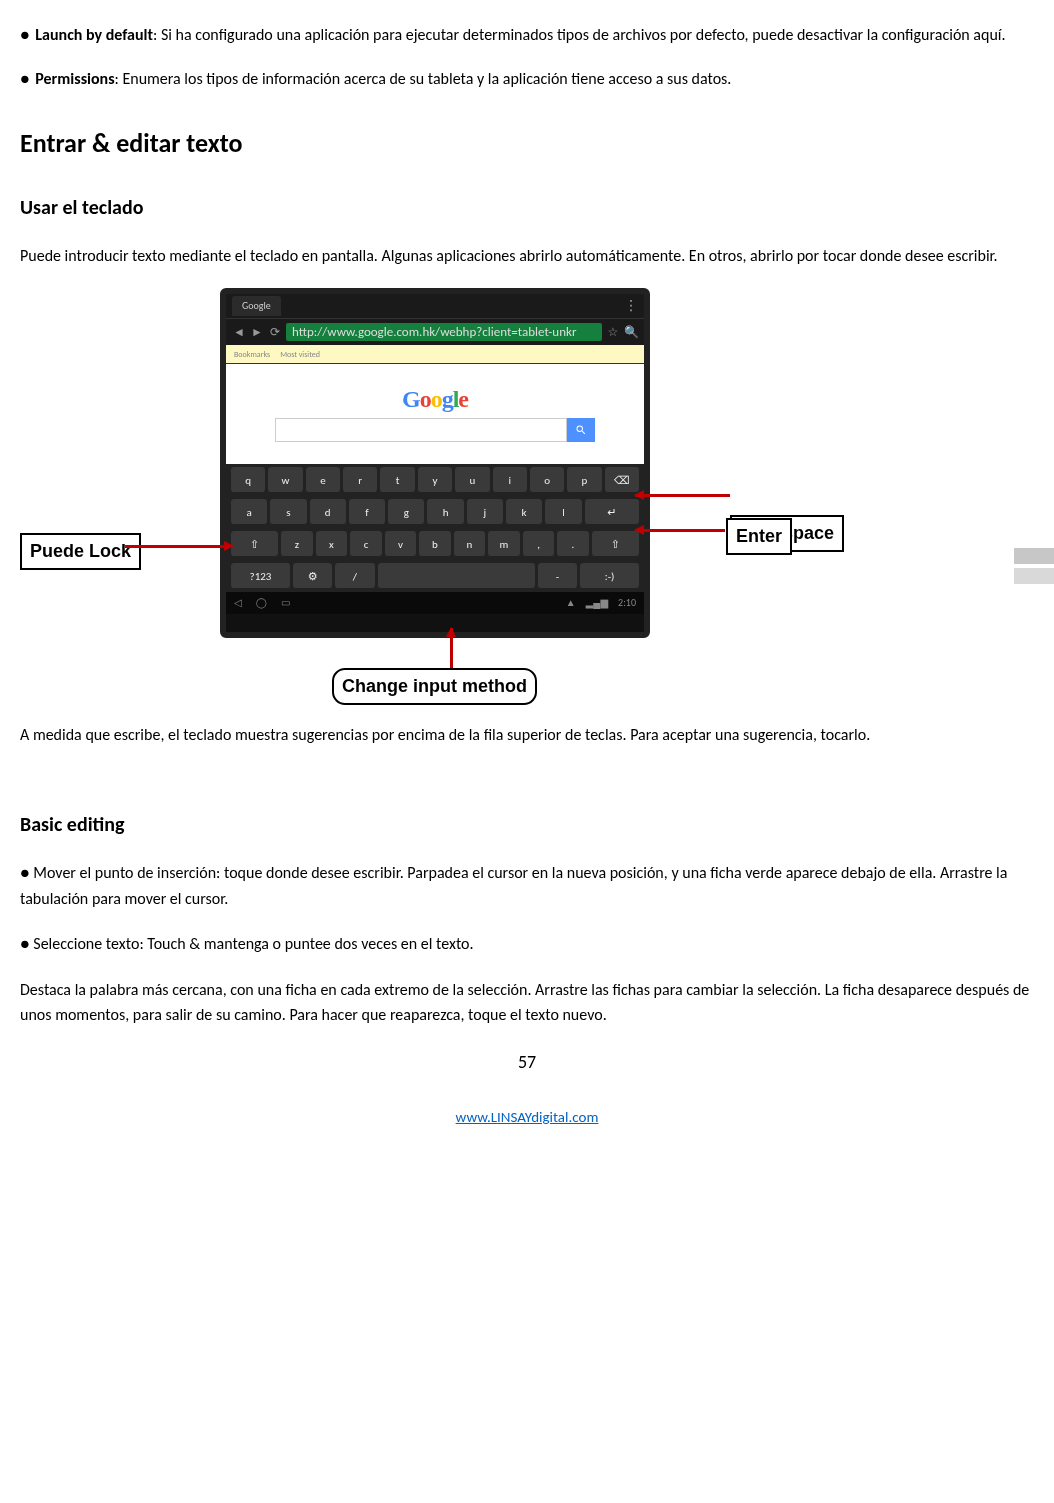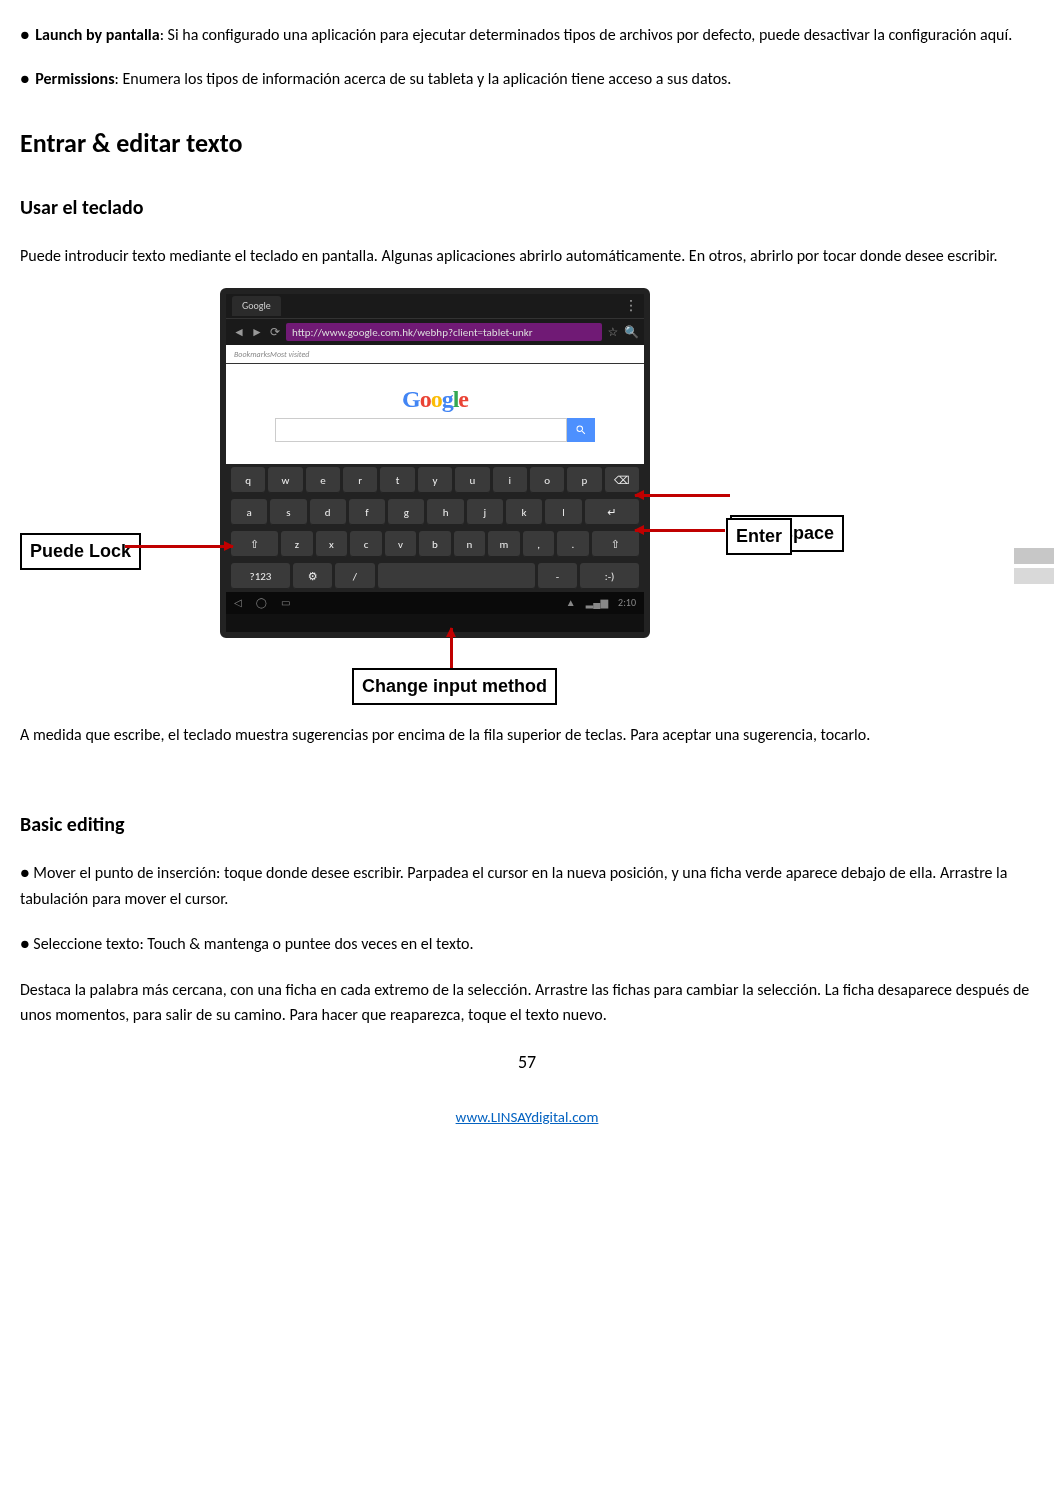--- a/index.html
+++ b/index.html
@@ -42,27 +42,27 @@
     background: #2b2b2b; color: #ccc; font-size: 10px;
     padding: 2px 10px; border-radius: 3px 3px 0 0;
   }
   .tab-menu { margin-left: auto; color: #aaa; font-size: 14px; }
   .url-row {
     display: flex; align-items: center; gap: 4px;
     height: 26px; background: #1a1a1a; padding: 0 6px;
   }
   .url-btn { color: #999; font-size: 12px; width: 14px; text-align: center; }
   .url-input {
-    flex: 1; background: #701a75; color: #ddd; font-size: 11px;
+    flex: 1; background: #15803d; color: #ddd; font-size: 13px;
     height: 18px; display: flex; align-items: center; padding: 0 6px;
     border-radius: 2px; overflow: hidden; white-space: nowrap;
   }
   .fav-row {
-    height: 18px; background: #ffffff; border-bottom: 1px solid #333;
-    display: flex; padding: 0 8px; align-items: center; font-style: italic;
+    height: 18px; background: #fef9c3; border-bottom: 1px solid #333;
+    display: flex; gap: 10px; padding: 0 8px; align-items: center;
   }
   .fav { color: #888; font-size: 8px; }
   .page-area {
     background: #fff; height: 100px; position: relative;
   }
   .g-logo {
     position: absolute; top: 16px; left: 50%; transform: translateX(-50%);
     font-size: 24px; font-weight: bold; letter-spacing: -1px;
     font-family: Georgia, serif;
   }
@@ -95,21 +95,21 @@
   .nav-right { margin-left: auto; display: flex; gap: 10px; align-items: center; }
   .callout {
     position: absolute;
     background: #fff; border: 2px solid #000;
     font-family: Arial, sans-serif; font-weight: bold;
     font-size: 18px; padding: 2px 8px;
   }
   .callout.caps { left: 0; top: 245px; }
   .callout.backspace { left: 710px; top: 195px; margin-top: 32px; }
   .callout.enter { left: 706px; top: 230px; }
-  .callout.change { left: 332px; top: 380px; }
+  .callout.change { left: 312px; top: 380px; border-radius: 13px; }
   .arrow-line {
     position: absolute; background: #c00000; height: 3px;
   }
   .arrow-line::after {
     content: ""; position: absolute; right: -1px; top: -4px;
     border-left: 10px solid #c00000;
     border-top: 5px solid transparent;
     border-bottom: 5px solid transparent;
   }
   .arrow-line.rev::after {
@@ -134,21 +134,21 @@
     text-align: center; margin-top: 28px; font-size: 15px;
   }
   .footer a { color: #0563c1; }
   .page-num { text-align: center; font-size: 18px; margin-top: 12px; }
 </style>
 </head>
 <body>
 
 <div class="bullet-line">
   <span class="dot">●</span>
-  <span class="bold">Launch by pantalla</span><span>: Si ha configurado una aplicación para ejecutar determinados tipos de archivos por defecto, puede desactivar la configuración aquí.</span>
+  <span class="bold">Launch by default</span><span>: Si ha configurado una aplicación para ejecutar determinados tipos de archivos por defecto, puede desactivar la configuración aquí.</span>
 </div>
 
 <div class="bullet-line">
   <span class="dot">●</span>
   <span class="bold">Permissions</span><span>: Enumera los tipos de información acerca de su tableta y la aplicación tiene acceso a sus datos.</span>
 </div>
 
 <h1 class="section">Entrar &amp; editar texto</h1>
 
 <h2 class="sub">Usar el teclado</h2>

